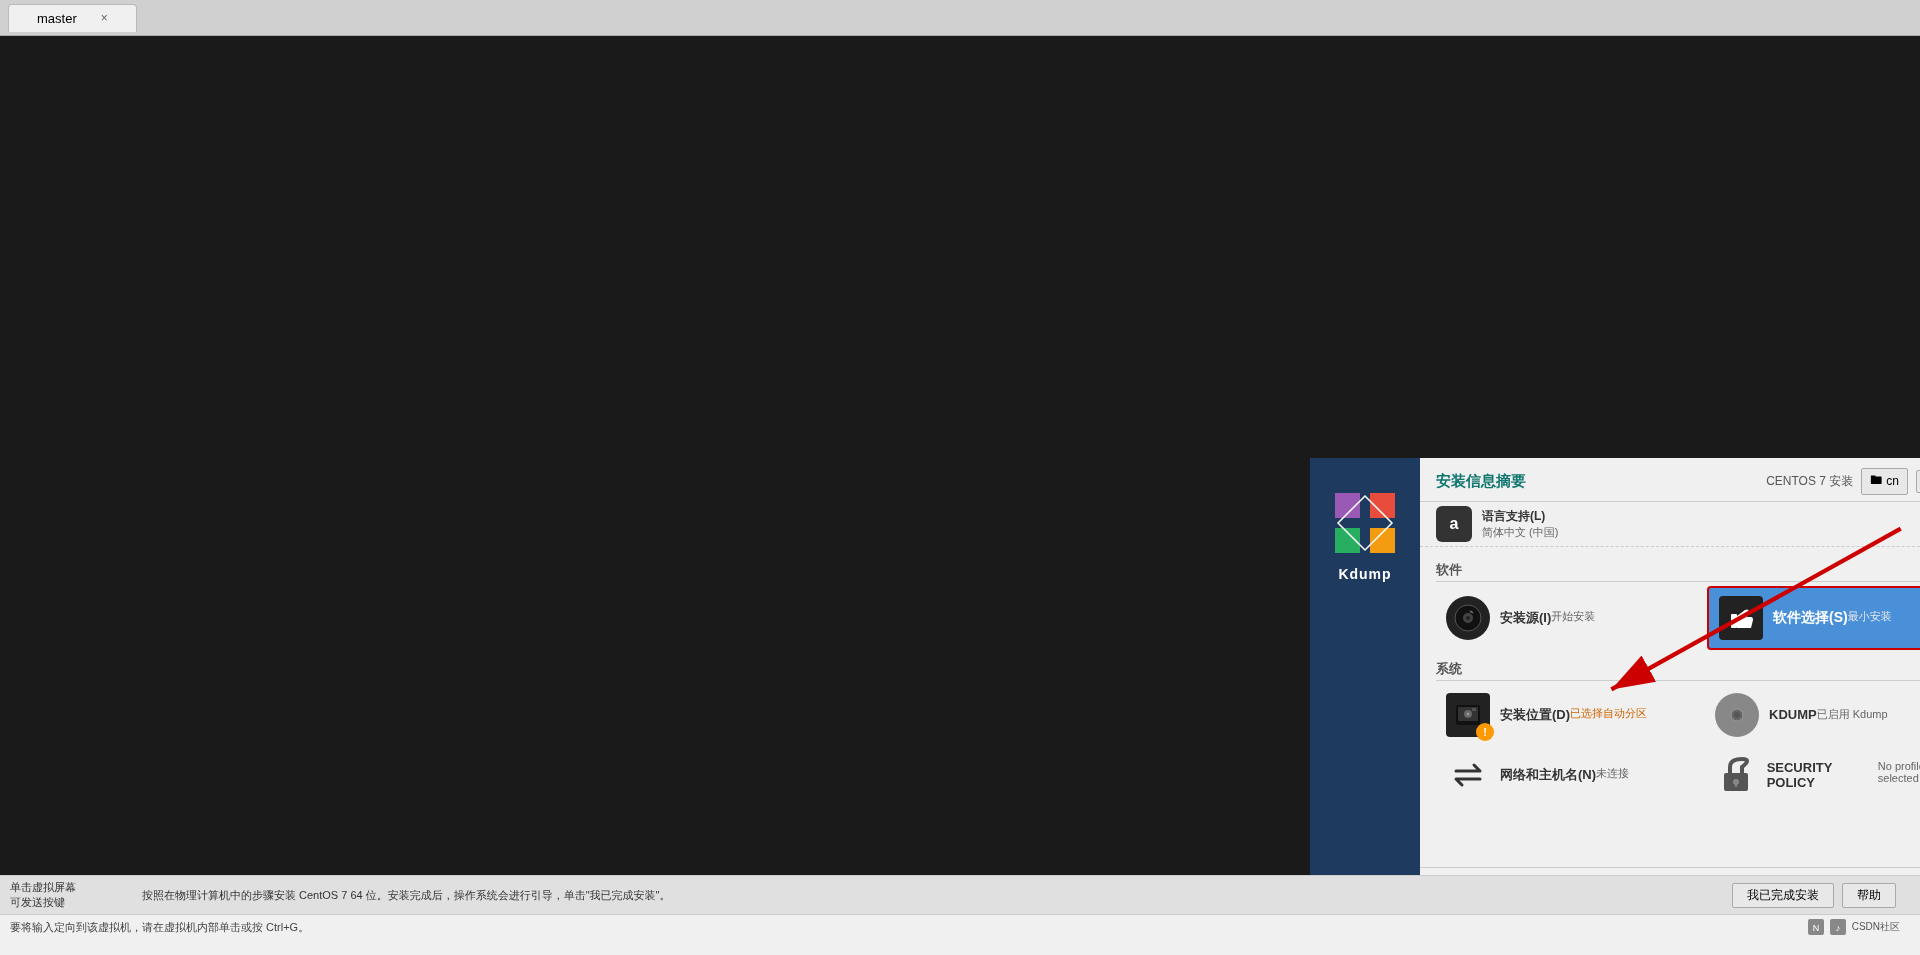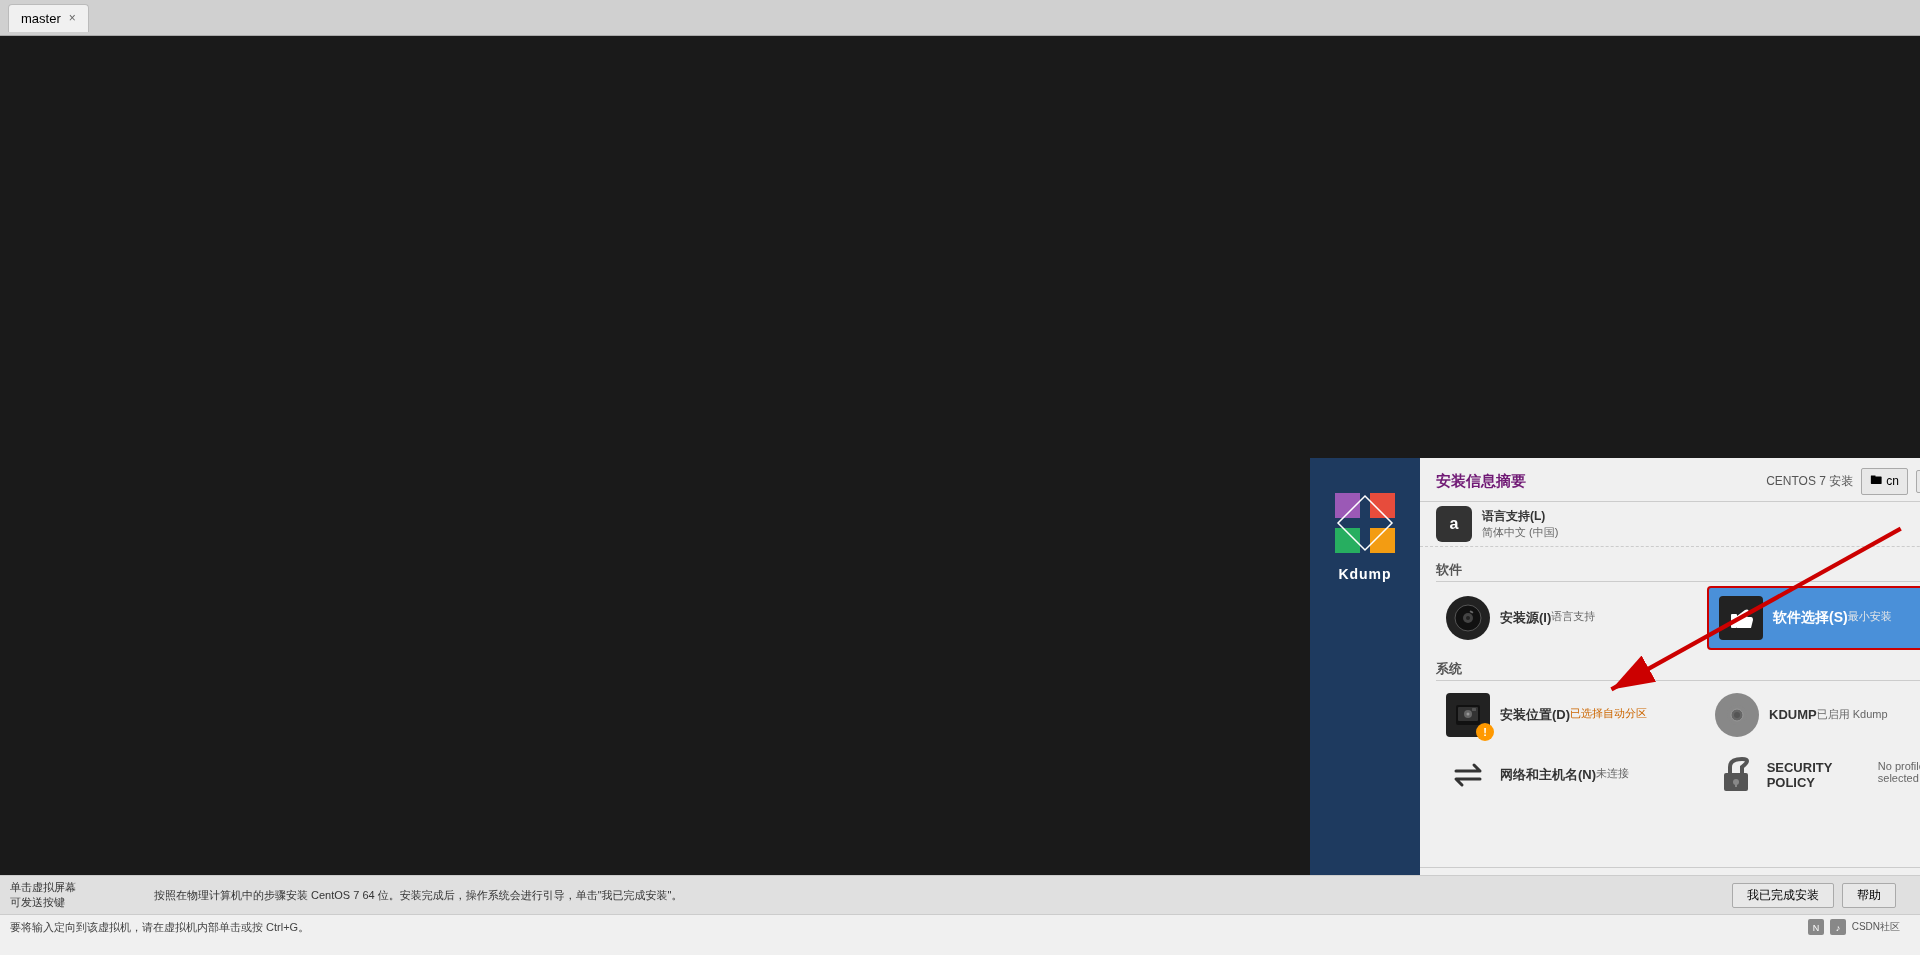--- a/index.html
+++ b/index.html
@@ -21,24 +21,24 @@
       align-items: center;
       padding: 0 8px;
       border-bottom: 1px solid #aaa;
     }
     .tab {
       display: flex;
       align-items: center;
       background: #f0f0f0;
       border: 1px solid #bbb;
       border-bottom: none;
-      padding: 4px 12px;
+      padding: 4px 28px;
       border-radius: 4px 4px 0 0;
       font-size: 13px;
-      gap: 8px;
+      gap: 24px;
       height: 28px;
     }
     .tab-close {
       font-size: 12px;
       color: #666;
       cursor: pointer;
       line-height: 1;
     }
 
     
@@ -268,21 +268,21 @@
       background: #f0f0f0;
       border-top: 1px solid #ccc;
     }
 
     .status-top {
       display: flex;
       align-items: center;
       padding: 4px 10px;
       background: #e0e0e0;
       border-bottom: 1px solid #ccc;
-      gap: 24px;
+      gap: 12px;
     }
 
     .status-bottom {
       display: flex;
       align-items: center;
       padding: 4px 10px;
       gap: 8px;
     }
 
     .bottom-right-btns {
@@ -436,21 +436,21 @@
 
           <polygon points="35,8 62,35 35,62 8,35" fill="none" stroke="#fff" stroke-width="1.5"></polygon>
         </svg>
         <span class="centos-text">Kdump</span>
       </div>
 
       <div class="vm-content">
 
         <div class="vm-header">
           <div>
-            <span style="font-size:15px;font-weight:bold;color:#701a75;text-align:center;">安装信息摘要</span>
+            <span style="font-size:15px;font-weight:bold;color:#0f766e;text-align:center;">安装信息摘要</span>
           </div>
           <div class="vm-header-right">
             <span class="centos-install-label">CENTOS 7 安装</span>
             <div class="lang-btn">
               <span>🖿</span>
               <span>cn</span>
             </div>
             <button class="help-btn">帮助！</button>
           </div>
         </div>
@@ -473,21 +473,21 @@
 
                 <svg width="28" height="28" viewBox="0 0 28 28">
                   <circle cx="14" cy="14" r="13" fill="#111" stroke="#555" stroke-width="1"></circle>
                   <circle cx="14" cy="14" r="5" fill="#444"></circle>
                   <circle cx="14" cy="14" r="2" fill="#222"></circle>
                   <ellipse cx="14" cy="7" rx="2" ry="1" fill="#666" transform="rotate(30 14 14)"></ellipse>
                 </svg>
               </div>
               <div class="item-text">
                 <span class="item-title">安装源(I)</span>
-                <span class="item-subtitle">语言支持</span>
+                <span class="item-subtitle">开始安装</span>
               </div>
             </div>
 
             <div class="item-cell highlighted">
               <div class="icon-sw-select">
 
                 <svg width="28" height="28" viewBox="0 0 28 28">
                   <rect x="4" y="10" width="6" height="14" fill="white" rx="1"></rect>
                   <path d="M10 12 L18 6 Q22 4 22 9 L20 13 L24 13 Q26 13 26 16 L24 24 L10 24 Z" fill="white"></path>
                 </svg>

